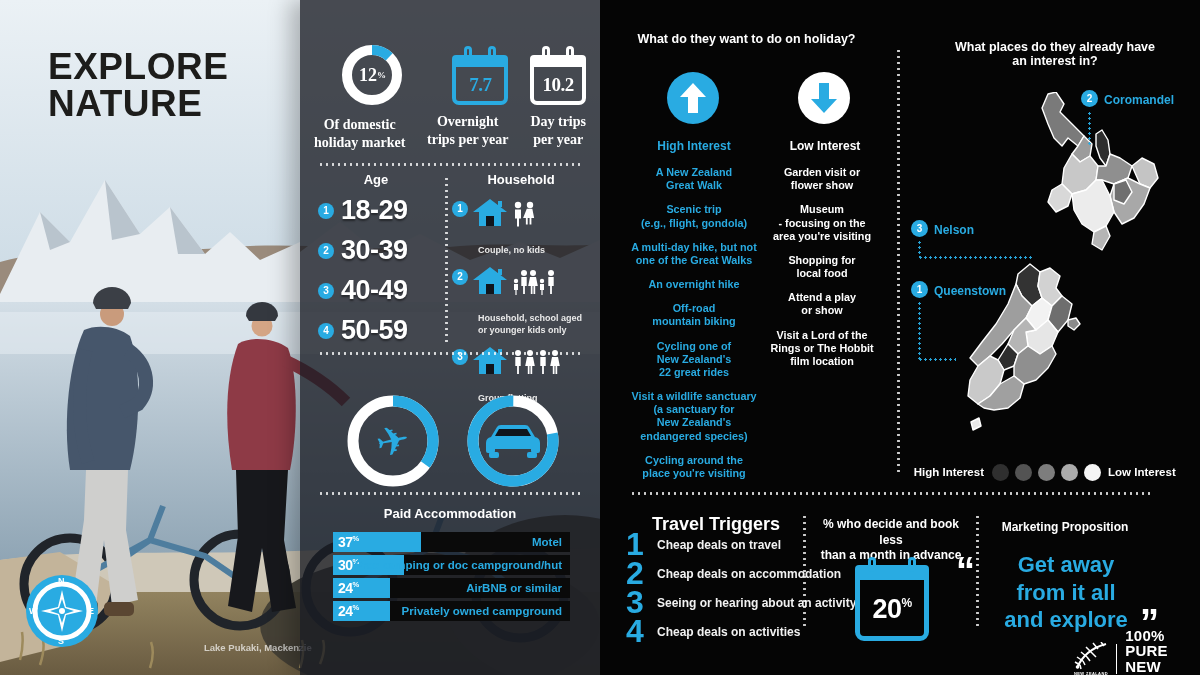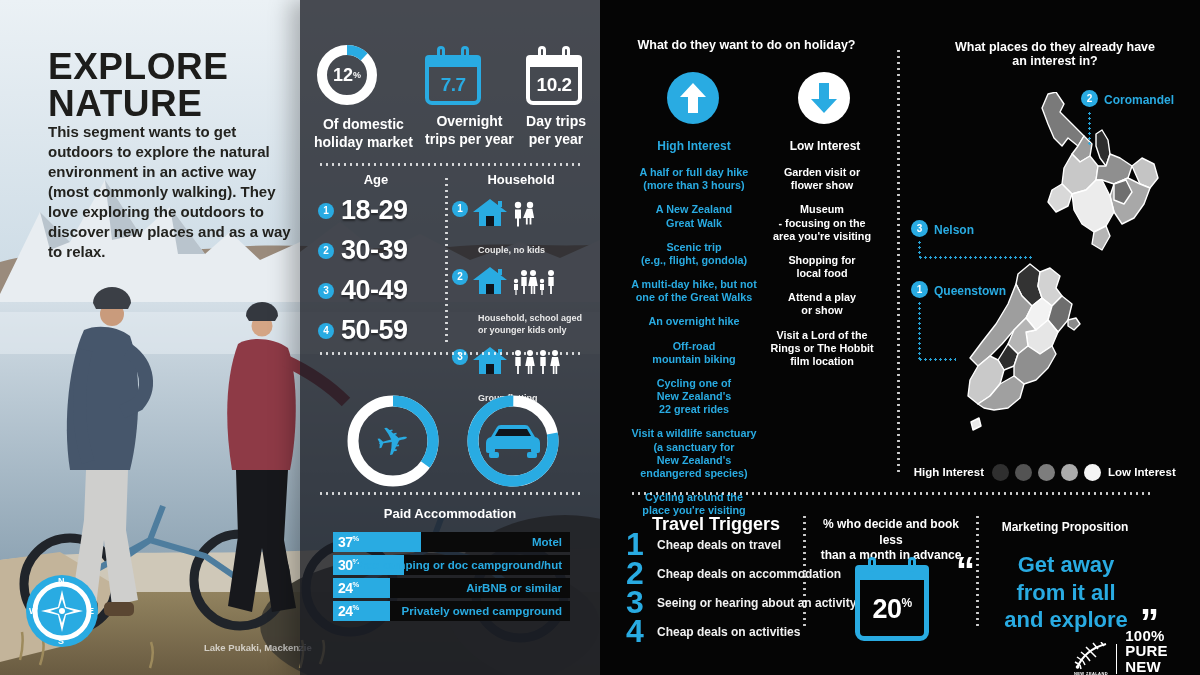--- a/index.html
+++ b/index.html
@@ -20,21 +20,21 @@
   .compass-letter{position:absolute;color:#fff;font-size:9px;font-weight:700;}
 
   
   #mid{left:300px;top:0;width:300px;height:675px;background:rgba(24,27,34,.78);box-shadow:-10px 0 20px rgba(0,0,0,.25);}
   .dh{position:absolute;height:3px;background-image:radial-gradient(circle,rgba(255,255,255,.8) 1.1px,transparent 1.4px);background-size:6px 3px;background-repeat:repeat-x;}
   .dv{position:absolute;width:3px;background-image:radial-gradient(circle,rgba(255,255,255,.8) 1.1px,transparent 1.4px);background-size:3px 6px;background-repeat:repeat-y;}
   .dhb{position:absolute;height:3px;background-image:radial-gradient(circle,rgba(41,171,226,.95) 1px,transparent 1.3px);background-size:5px 3px;background-repeat:repeat-x;}
   .dvb{position:absolute;width:3px;background-image:radial-gradient(circle,rgba(41,171,226,.95) 1px,transparent 1.3px);background-size:3px 5px;background-repeat:repeat-y;}
 
   #stats-row{left:314px;top:42px;width:272px;display:flex;justify-content:space-between;}
-  .stat{display:flex;flex-direction:column;align-items:flex-start;}
+  .stat{display:flex;flex-direction:column;align-items:flex-end;font-family:Liberation Serif, serif;}
   .stat-label{margin-top:8px;font-size:14px;line-height:1.25;font-weight:700;color:#fff;text-align:center;}
   .donut-wrap{position:relative;width:66px;height:66px;}
   .donut-center{position:absolute;left:0;top:0;right:0;bottom:0;display:flex;align-items:center;justify-content:center;color:#fff;font-size:18px;font-weight:800;}
   .donut-center sup{font-size:9px;}
   .cal{position:relative;width:56px;height:50px;border:4px solid var(--c);border-radius:7px;margin-top:13px;padding-left:36px;}
   .cal::before{content:"";position:absolute;left:-4px;right:-4px;top:-4px;height:12px;background:var(--c);border-radius:4px 4px 0 0;}
   .cal .ring{position:absolute;top:-13px;width:8px;height:15px;border:3px solid var(--c);border-radius:5px;background:transparent;}
   .cal .ring.r1{left:8px;} .cal .ring.r2{right:8px;}
   .cal .num{position:absolute;left:0;right:0;top:10px;bottom:0;display:flex;align-items:center;justify-content:center;font-size:19px;font-weight:800;color:var(--c);letter-spacing:-.5px;}
   .cal .num sup{font-size:9px;margin-top:-8px;}
@@ -61,21 +61,21 @@
   #acc-rows{left:333px;top:532px;width:237px;}
   .acc-row{position:relative;height:20px;margin-bottom:3px;background:#0a0a0a;}
   .acc-fill{position:absolute;left:0;top:0;height:100%;background:var(--accent);display:flex;align-items:center;}
   .acc-val{padding-left:5px;color:#fff;font-size:14px;font-weight:800;letter-spacing:-.5px;white-space:nowrap;}
   .acc-val sup{font-size:7.5px;}
   .acc-label{position:absolute;right:8px;top:0;height:100%;display:flex;align-items:center;color:var(--accent);font-size:11.5px;font-weight:700;}
 
   
   #right{left:600px;top:0;width:600px;height:675px;background:var(--panel);}
   .panel-h{font-size:12.5px;font-weight:700;color:#fff;}
-  #act-h{left:600px;top:38px;width:293px;}
+  #act-h{left:600px;top:32px;width:293px;}
   .int-circle{border-radius:50%;width:52px;height:52px;display:flex;align-items:center;justify-content:center;}
   #high-circle{left:667px;top:72px;background:var(--accent);}
   #low-circle{left:798px;top:72px;background:#fff;}
   #high-label{left:628px;top:139px;width:132px;color:var(--accent);font-size:12px;font-weight:700;}
   #low-label{left:759px;top:139px;width:132px;color:#fff;font-size:12px;font-weight:700;}
   .act-list{display:flex;flex-direction:column;gap:11px;}
   #high-list{left:610px;top:166px;width:168px;color:var(--accent);}
   #low-list{left:742px;top:166px;width:160px;color:#fff;}
   .act-item{font-size:10.8px;line-height:1.22;font-weight:700;text-align:center;white-space:pre-line;}
 
@@ -172,21 +172,20 @@
       <path d="M246,316 a16,14 0 0 1 32,0 l-3,5 -26,0 Z" fill="#34383f"></path>
       <path d="M238,344 C226,376 224,420 232,470 L290,470 C298,430 298,376 288,348 C274,338 250,336 238,344 Z" fill="#8e3a46"></path>
       <path d="M284,360 C310,372 330,386 346,402" stroke="#8e3a46" stroke-width="12" fill="none"></path>
       <path d="M236,470 L288,470 L284,540 L296,608 L272,612 L262,548 L252,612 L228,606 L238,536 Z" fill="#17181c"></path>
     </g>
     <path d="M20,660 q4,-16 2,-28 M40,665 q6,-18 2,-30 M150,668 q5,-15 1,-26 M300,668 q5,-16 2,-28 M320,664 q6,-14 3,-24" stroke="#9d8a5c" stroke-width="2.5" fill="none"></path>
   </svg>
 
   <div id="left-title" class="abs pl">EXPLORE
 NATURE</div>
-  <div id="left-desc" class="abs">This segment wants to get outdoors to explore the natural environment in an active way (most commonly walking). They love exploring the outdoors to discover new places and as a way to relax.</div>
 
   <div id="compass" class="abs">
     <svg width="74" height="74" viewBox="0 0 74 74">
       <circle cx="37" cy="37" r="36" fill="#29abe2"></circle>
       <circle cx="37" cy="37" r="27" fill="none" stroke="#fff" stroke-width="5"></circle>
       <path d="M37,16 L41,33 L58,37 L41,41 L37,58 L33,41 L16,37 L33,33 Z" fill="#fff"></path>
       <path d="M37,25 L40,34 L49,37 L40,40 L37,49 L34,40 L25,37 L34,34 Z" fill="#29abe2"></path>
       <circle cx="37" cy="37" r="3" fill="#fff"></circle>
     </svg>
     <span class="compass-letter" style="left:33px;top:2px;">N</span>
@@ -389,22 +388,20 @@
   </div>
   <div id="low-circle" class="abs int-circle">
     <svg width="30" height="32" viewBox="0 0 30 32">
         <path d="M15,31 L2,17 L10,17 L10,1 L20,1 L20,17 L28,17 Z" fill="#29abe2"></path>
       </svg>
   </div>
   <div id="high-label" class="abs ctr">High Interest</div>
   <div id="low-label" class="abs ctr">Low Interest</div>
 
   <div id="high-list" class="abs act-list">
-    <div class="act-item">A half or full day hike
-(more than 3 hours)</div>
     <div class="act-item">A New Zealand
 Great Walk</div>
     <div class="act-item">Scenic trip
 (e.g., flight, gondola)</div>
     <div class="act-item">A multi-day hike, but not
 one of the Great Walks</div>
     <div class="act-item">An overnight hike</div>
     <div class="act-item">Off-road
 mountain biking</div>
     <div class="act-item">Cycling one of

